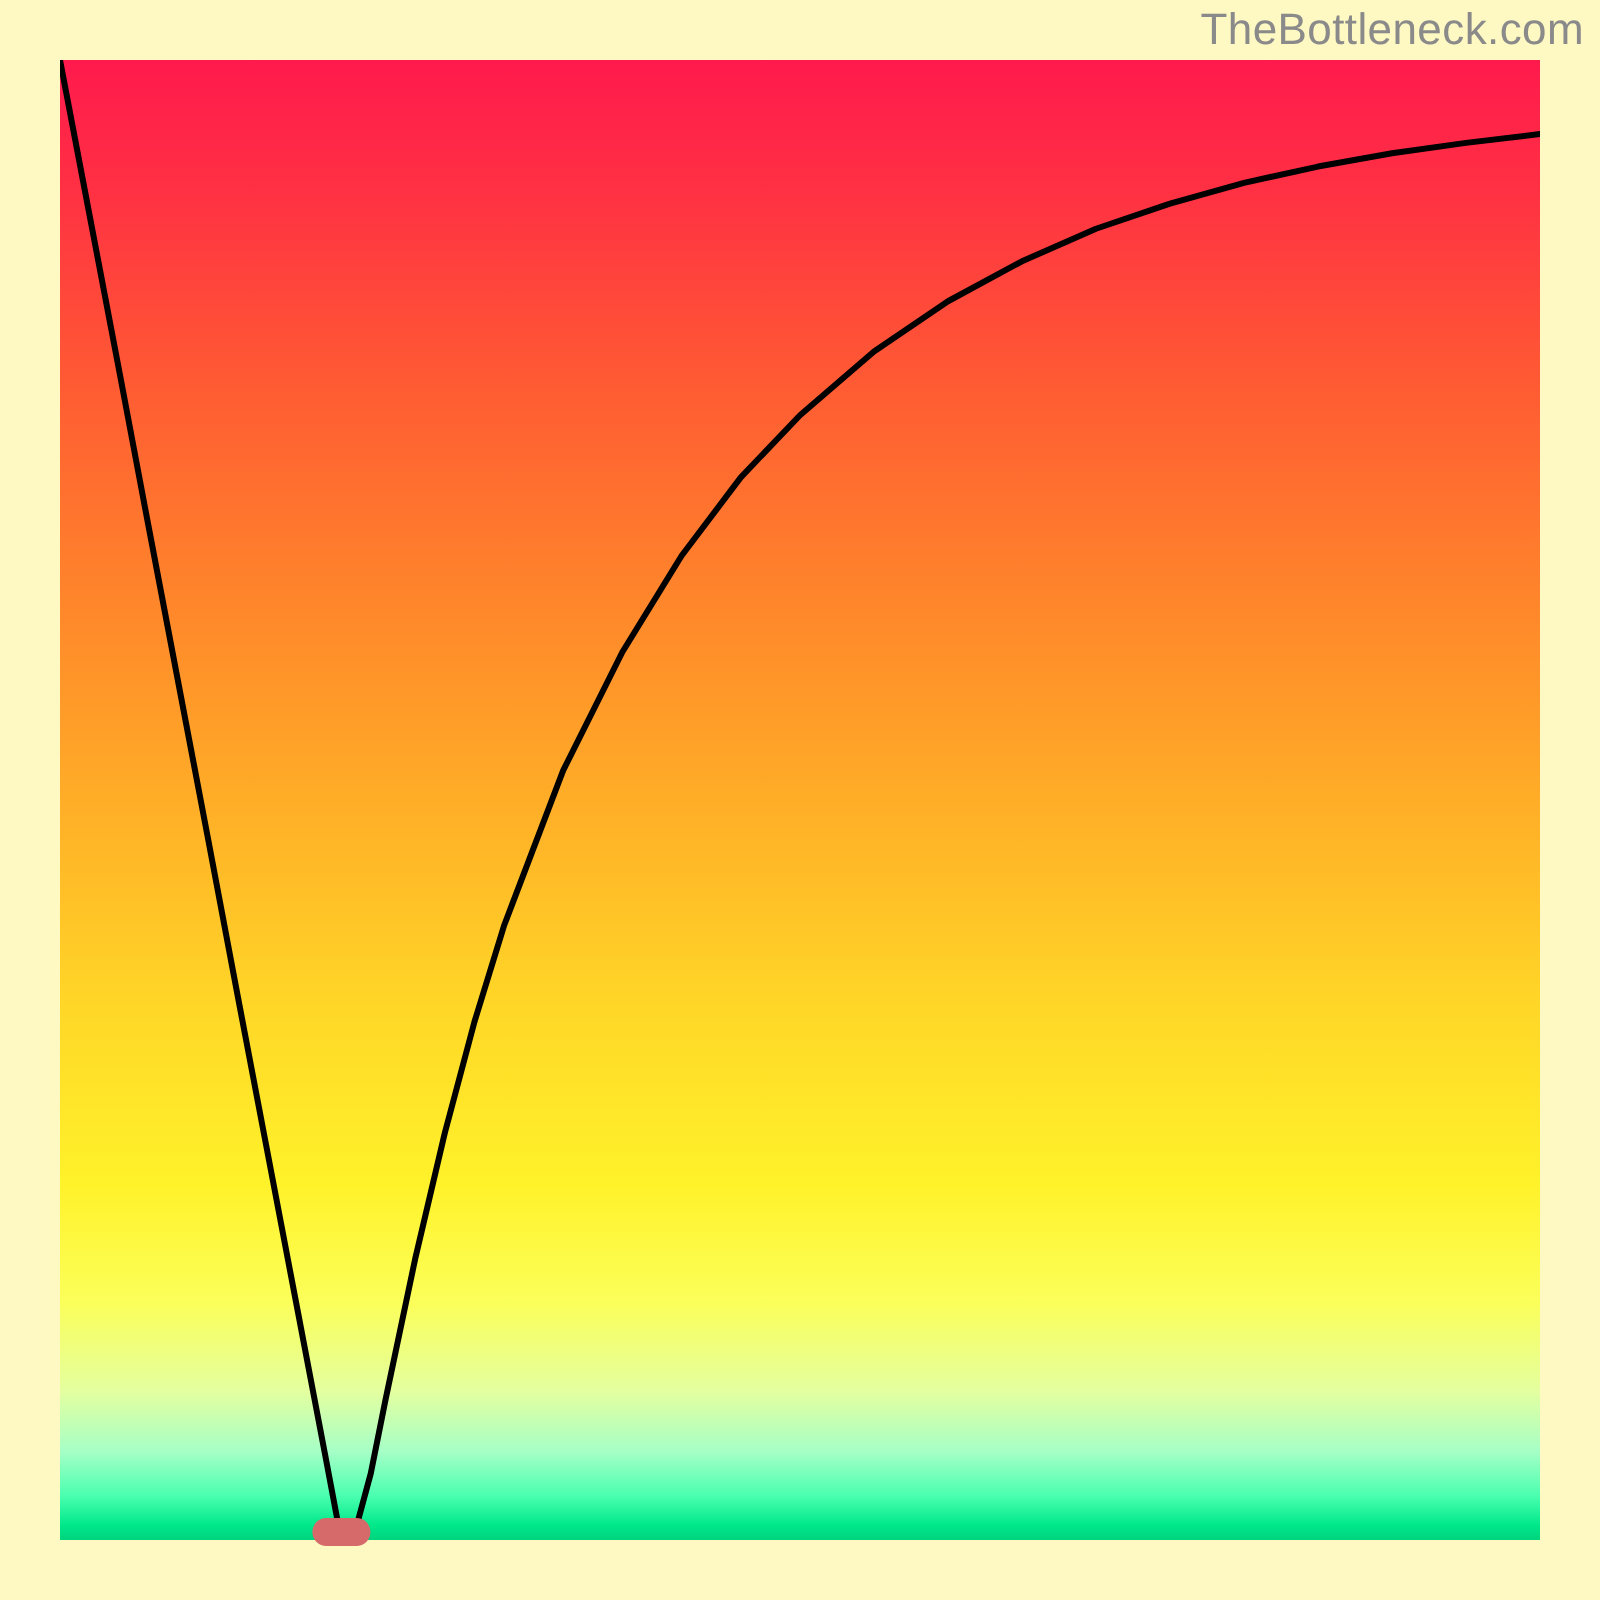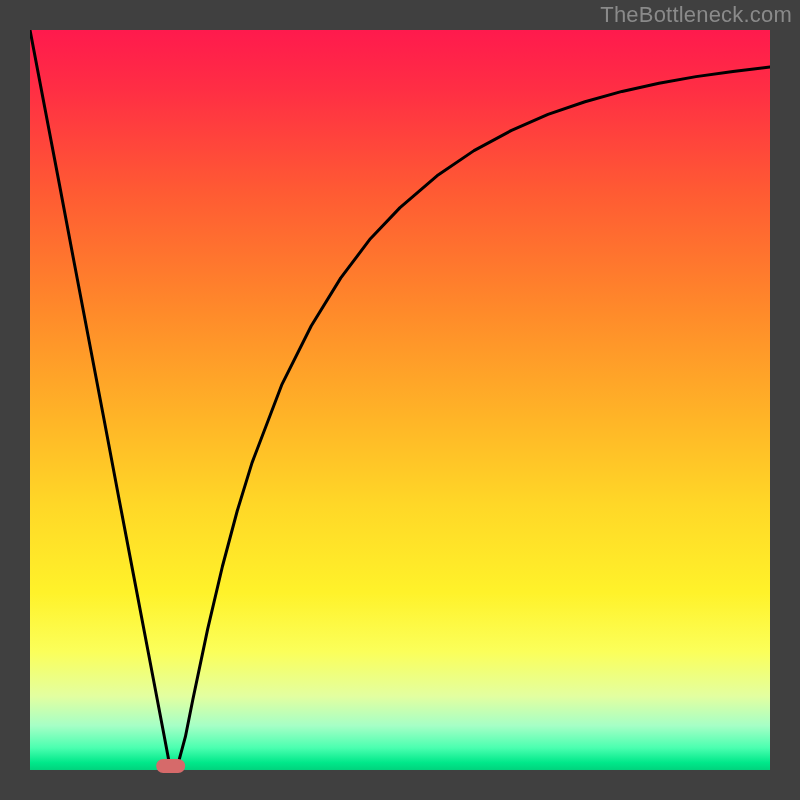--- a/index.html
+++ b/index.html
@@ -8,21 +8,21 @@
     width: 800px;
     height: 800px;
     overflow: hidden;
     background: #000;
     font-family: Arial, Helvetica, sans-serif;
   }
   .frame {
     position: relative;
     width: 800px;
     height: 800px;
-    background: #404040;
+    background: #fef9c3;
     text-align: center;
   }
   .plot {
     position: absolute;
     left: 30px;
     top: 30px;
     width: 740px;
     height: 740px;
     background: linear-gradient(
       to bottom,

